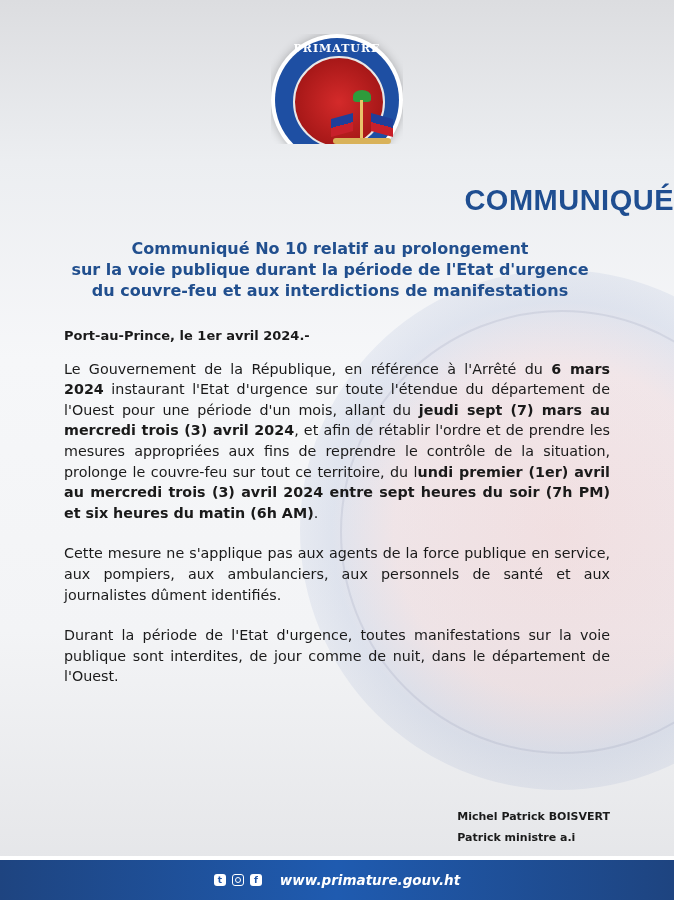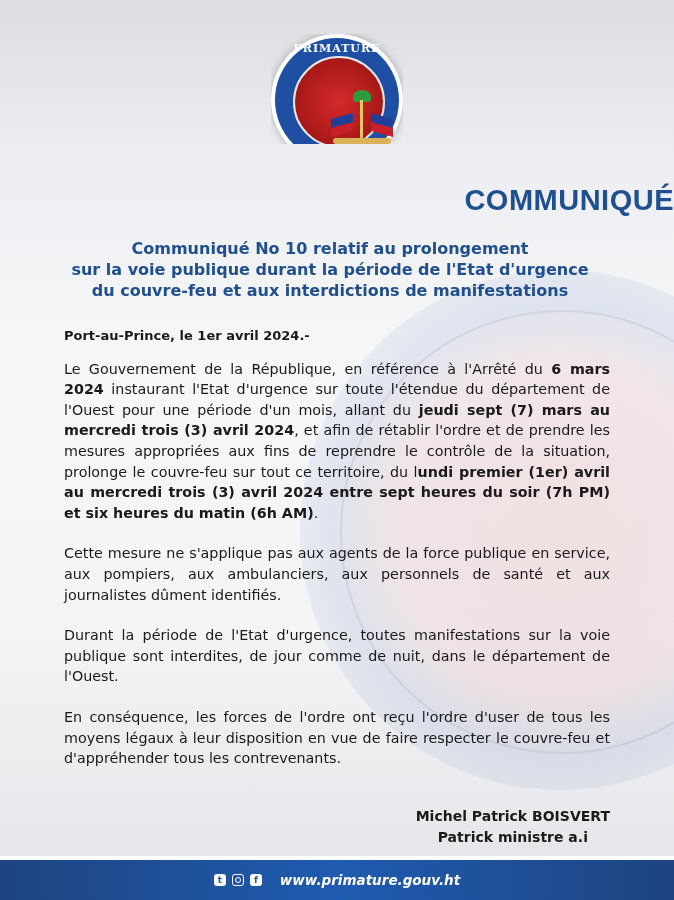--- a/index.html
+++ b/index.html
@@ -59,22 +59,22 @@
   }
   .content {
     position: absolute; left: 64px; top: 326px; width: 546px; z-index: 1;
     font-family: "DejaVu Sans", sans-serif; font-size: 14.3px; line-height: 20.6px; color: #1a1a1a;
     text-align: justify;
   }
   .dateline { font-weight: bold; font-size: 13px; margin: 0 0 12px 0; }
   .content p { margin: 0 0 20px 0; }
   .content b { font-weight: bold; }
   .signature {
-    position: absolute; right: 64px; top: 806px; text-align: center; z-index: 1;
-    font-family: "DejaVu Sans", sans-serif; font-weight: bold; font-size: 14px; line-height: 21px; color: #1a1a1a;
+    position: absolute; right: 64px; top: 806px; text-align: left; z-index: 1;
+    font-family: "DejaVu Sans", sans-serif; font-weight: bold; font-size: 11px; line-height: 21px; color: #1a1a1a;
   }
   .footer-gap { position: absolute; left: 0; top: 856px; width: 674px; height: 4px; background: #ffffff; }
   .footer {
     position: absolute; left: 0; top: 860px; width: 674px; height: 40px;
     background: linear-gradient(90deg, #1e4480 0%, #1f5bb0 50%, #1e4480 100%);
     display: flex; align-items: center; justify-content: center;
   }
   .social { display: flex; gap: 6px; margin-right: 18px; }
   .social-icon {
     width: 12px; height: 12px; border-radius: 3px; background: #ffffff; color: #1f55a8;
@@ -114,21 +114,20 @@
   <div>Communiqué No 10 relatif au prolongement</div>
   <div>sur la voie publique durant la période de l'Etat d'urgence</div>
   <div>du couvre-feu et aux interdictions de manifestations</div>
 </div>
 
 <div class="content">
   <div class="dateline">Port-au-Prince, le 1er avril 2024.-</div>
   <p><span>Le Gouvernement de la République, en référence à l'Arrêté du </span><b>6 mars 2024</b><span> instaurant l'Etat d'urgence sur toute l'étendue du département de l'Ouest pour une période d'un mois, allant du </span><b>jeudi sept (7) mars au mercredi trois (3) avril 2024</b><span>, et afin de rétablir l'ordre et de prendre les mesures appropriées aux fins de reprendre le contrôle de la situation, prolonge le couvre-feu sur tout ce territoire, du l</span><b>undi premier (1er) avril au mercredi trois (3) avril 2024 entre sept heures du soir (7h PM) et six heures du matin (6h AM)</b><span>.</span></p>
   <p>Cette mesure ne s'applique pas aux agents de la force publique en service, aux pompiers, aux ambulanciers, aux personnels de santé et aux journalistes dûment identifiés.</p>
   <p>Durant la période de l'Etat d'urgence, toutes manifestations sur la voie publique sont interdites, de jour comme de nuit, dans le département de l'Ouest.</p>
-  <p>En conséquence, les forces de l'ordre ont reçu l'ordre d'user de tous les moyens légaux à leur disposition en vue de faire respecter le couvre-feu et d'appréhender tous les contrevenants.</p>
 </div>
 
 <div class="signature">
   <div>Michel Patrick BOISVERT</div>
   <div>Patrick ministre a.i</div>
 </div>
 
 <div class="footer-gap"></div>
 <div class="footer">
   <div class="social">

